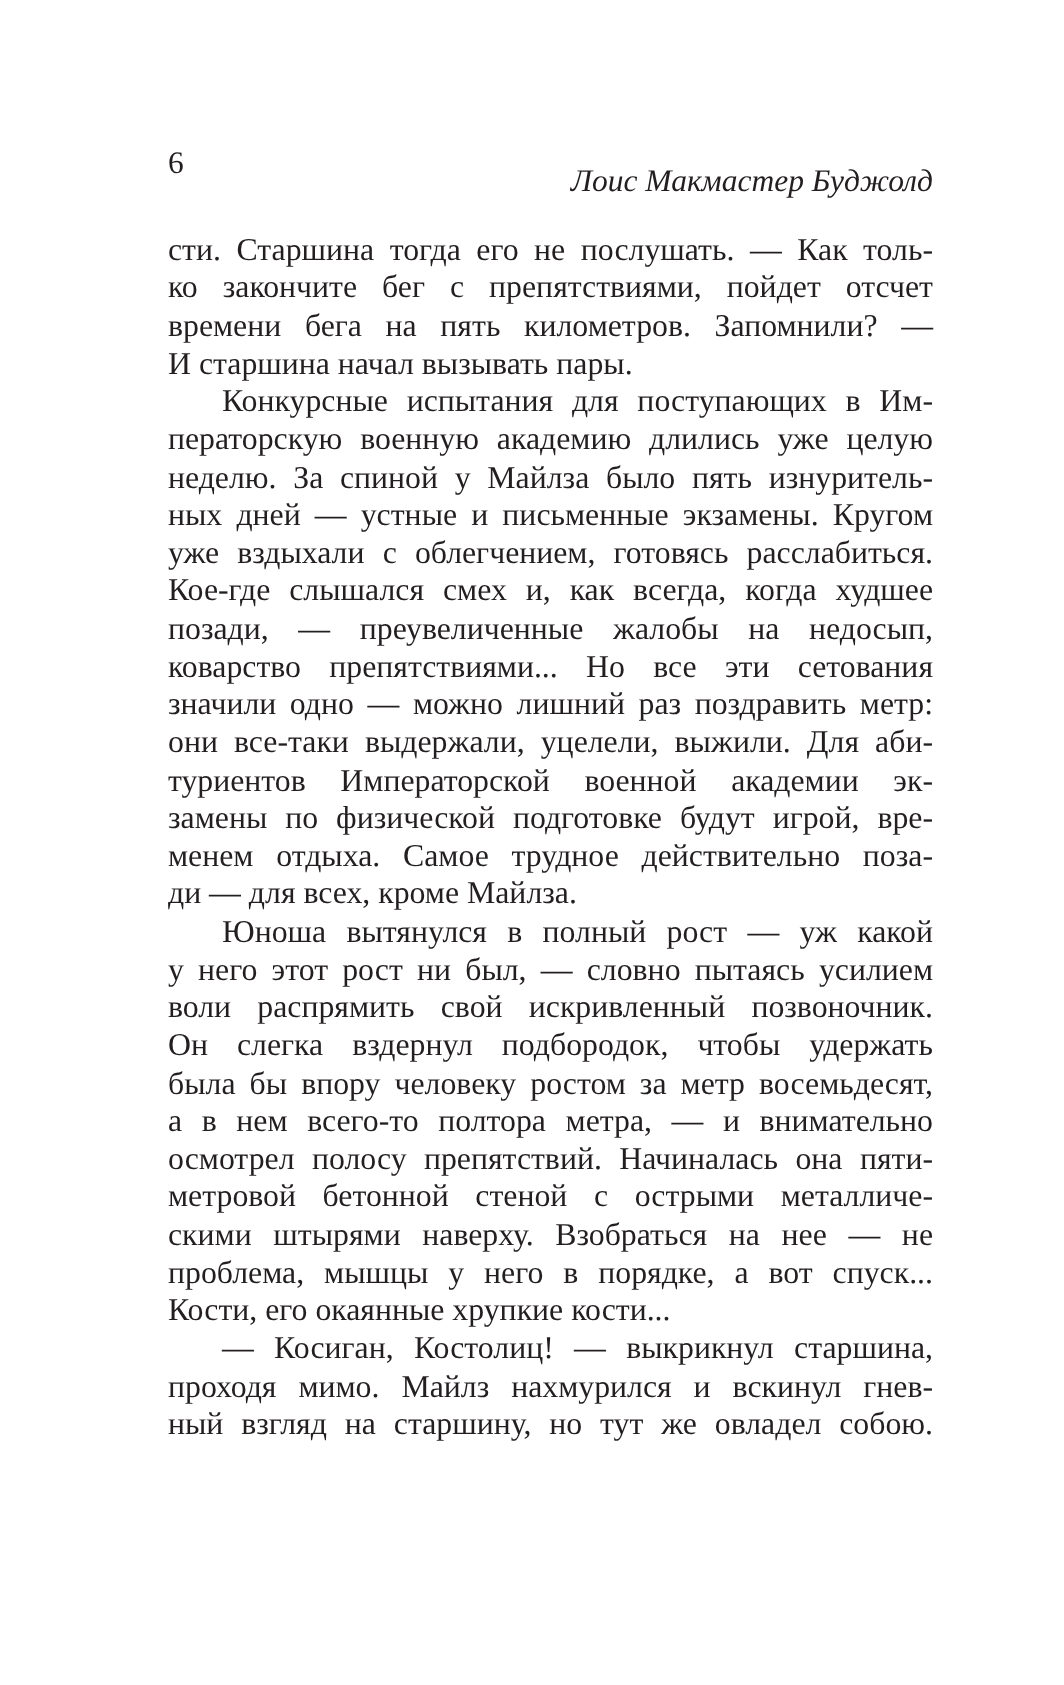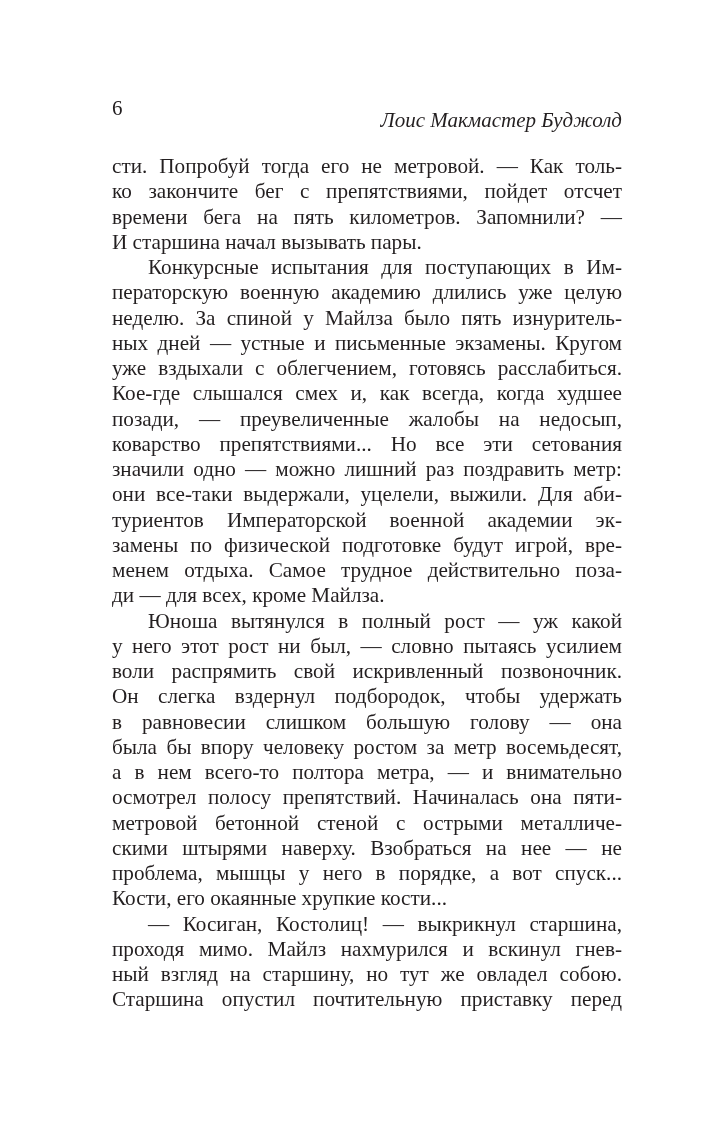--- a/index.html
+++ b/index.html
@@ -18,21 +18,21 @@
 
 <div class="page">
   <div class="header">
     <span class="page-number">6</span>
     <span class="running-title">Лоис Макмастер Буджолд</span>
   </div>
 
   <div class="body">
 
     <div>
-      <span class="line">сти. Попробуй тогда его не метровой. — Как толь-</span>
+      <span class="line">сти. Старшина тогда его не послушать. — Как толь-</span>
       <span class="line">ко закончите бег с препятствиями, пойдет отсчет</span>
       <span class="line">времени бега на пять километров. Запомнили? —</span>
       <span class="line last">И старшина начал вызывать пары.</span>
     </div>
 
     <div>
       <span class="line indent">Конкурсные испытания для поступающих в Им-</span>
       <span class="line">ператорскую военную академию длились уже целую</span>
       <span class="line">неделю. За спиной у Майлза было пять изнуритель-</span>
       <span class="line">ных дней — устные и письменные экзамены. Кругом</span>
@@ -46,30 +46,28 @@
       <span class="line">замены по физической подготовке будут игрой, вре-</span>
       <span class="line">менем отдыха. Самое трудное действительно поза-</span>
       <span class="line last">ди — для всех, кроме Майлза.</span>
     </div>
 
     <div>
       <span class="line indent">Юноша вытянулся в полный рост — уж какой</span>
       <span class="line">у него этот рост ни был, — словно пытаясь усилием</span>
       <span class="line">воли распрямить свой искривленный позвоночник.</span>
       <span class="line">Он слегка вздернул подбородок, чтобы удержать</span>
-      <span class="line">в равновесии слишком большую голову — она</span>
       <span class="line">была бы впору человеку ростом за метр восемьдесят,</span>
       <span class="line">а в нем всего-то полтора метра, — и внимательно</span>
       <span class="line">осмотрел полосу препятствий. Начиналась она пяти-</span>
       <span class="line">метровой бетонной стеной с острыми металличе-</span>
       <span class="line">скими штырями наверху. Взобраться на нее — не</span>
       <span class="line">проблема, мышцы у него в порядке, а вот спуск...</span>
       <span class="line last">Кости, его окаянные хрупкие кости...</span>
     </div>
 
     <div>
       <span class="line indent">— Косиган, Костолиц! — выкрикнул старшина,</span>
       <span class="line">проходя мимо. Майлз нахмурился и вскинул гнев-</span>
       <span class="line">ный взгляд на старшину, но тут же овладел собою.</span>
-      <span class="line">Старшина опустил почтительную приставку перед</span>
     </div>
   </div>
 </div>
 
 </body></html>

